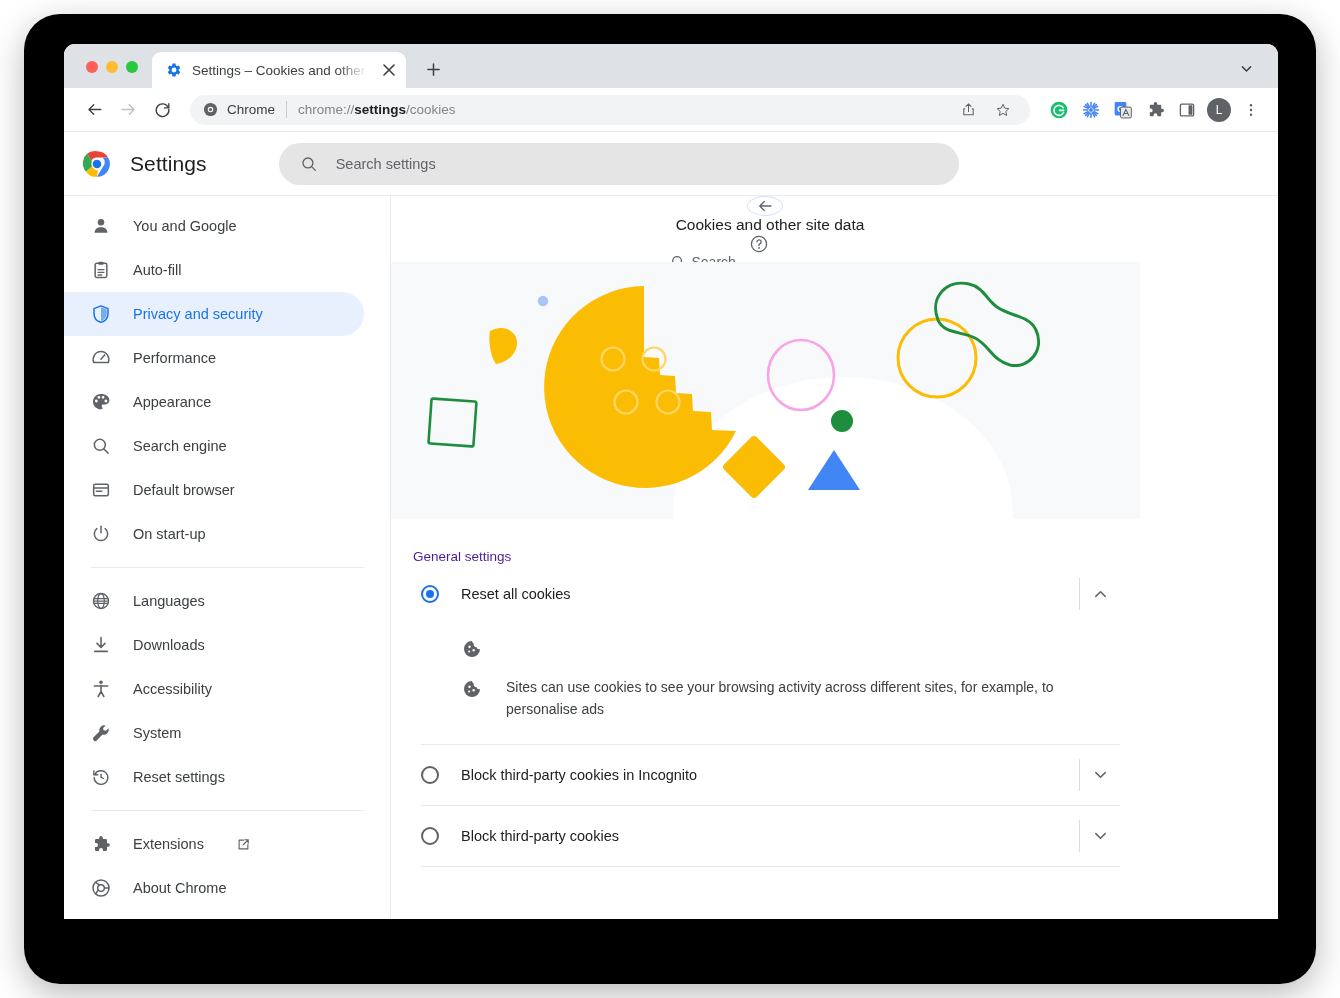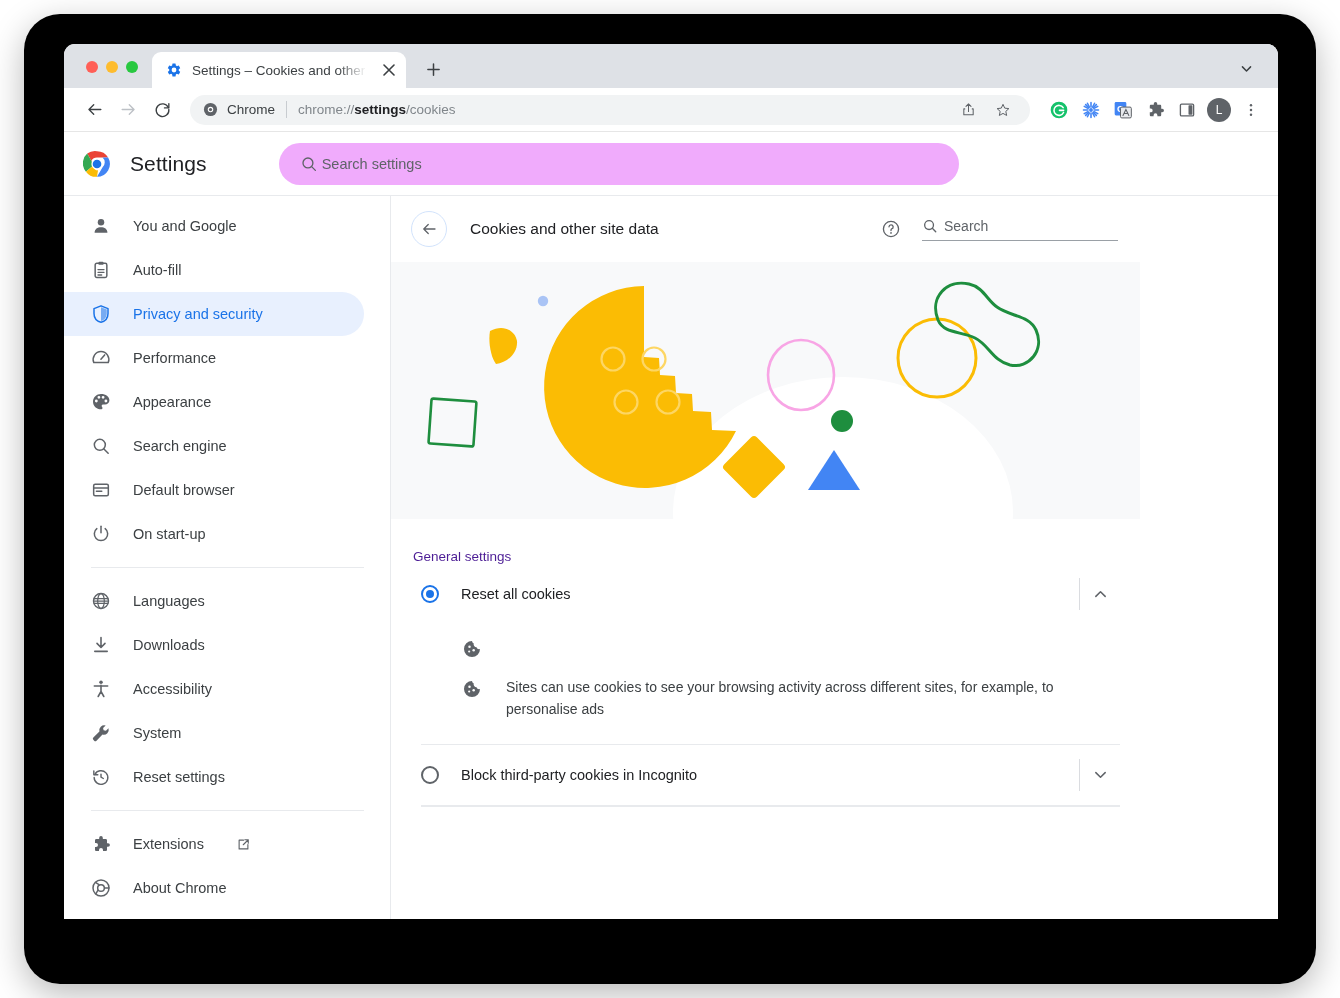--- a/index.html
+++ b/index.html
@@ -159,24 +159,24 @@
   }
   .chrome-logo { width: 28px; height: 28px; flex:0 0 28px; }
   .settings-title {
     font-size: 21px; font-weight: 500; color: #202124;
     margin-left: 19px;
     letter-spacing: .1px;
   }
   .settings-search {
     margin-left: 72px;
     width: 680px; height: 42px;
-    background: #f0abfc;
+    background: #e5e5e5;
     border-radius: 21px;
     display: flex; align-items: center;
-    padding-left: 21px; gap: 4px;
+    padding-left: 21px; gap: 18px;
   }
   .settings-search .ph { font-size: 14.5px; color: #5f6368; }
 
   
   .body-split { display: flex; height: 724px; background: #fff; }
   .sidebar {
     width: 327px;
     background: #ffffff;
     border-right: 1px solid #e8eaed;
     padding-top: 8px;
@@ -203,20 +203,21 @@
   .content {
     width: 751px;
     background: #ffffff;
     position: relative;
     overflow: hidden;
   }
   .content-head {
     height: 66px;
     display:flex; align-items:center;
     padding: 0 24px 0 8px;
+    flex-direction: column;
   }
   .back-btn {
     width: 36px; height: 36px; border-radius: 50%;
     border: 1px solid #d2e3fc;
     display:flex; align-items:center; justify-content:center;
     color:#5f6368;
     margin-left: 12px;
   }
   .content-title {
     font-size: 15.5px; color: #202124; font-weight: 500;
@@ -681,20 +682,30 @@
             <div class="opt-sep"></div>
             <div class="opt-chev">
               <svg width="15" height="15" viewBox="0 0 16 16">
                 <path d="M3 6 L8 11 L13 6" stroke="#5f6368" stroke-width="1.6" fill="none" stroke-linecap="round" stroke-linejoin="round"></path>
               </svg>
             </div>
           </div>
 
           <div class="row-div"></div>
 
+          <div class="opt-row">
+            <div class="radio"></div>
+            <div class="opt-label">Block third-party cookies</div>
+            <div class="opt-sep"></div>
+            <div class="opt-chev">
+              <svg width="15" height="15" viewBox="0 0 16 16">
+                <path d="M3 6 L8 11 L13 6" stroke="#5f6368" stroke-width="1.6" fill="none" stroke-linecap="round" stroke-linejoin="round"></path>
+              </svg>
+            </div>
+          </div>
 
           <div class="row-div"></div>
         </div>
 
       </div>
     </div>
   </div>
 </div>
 
 </body></html>

